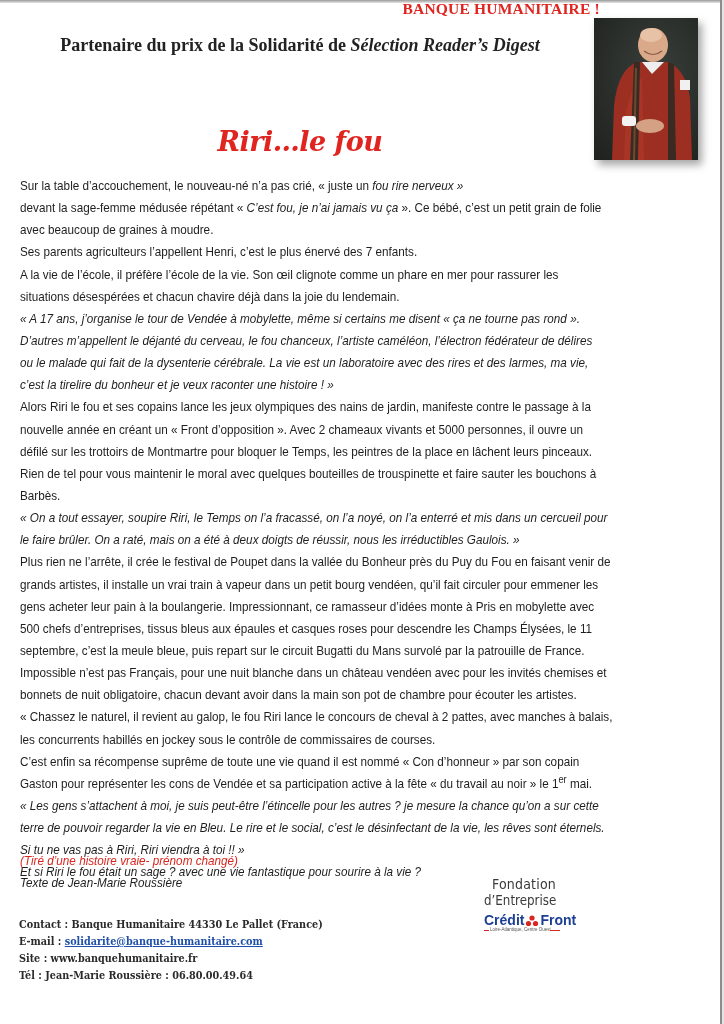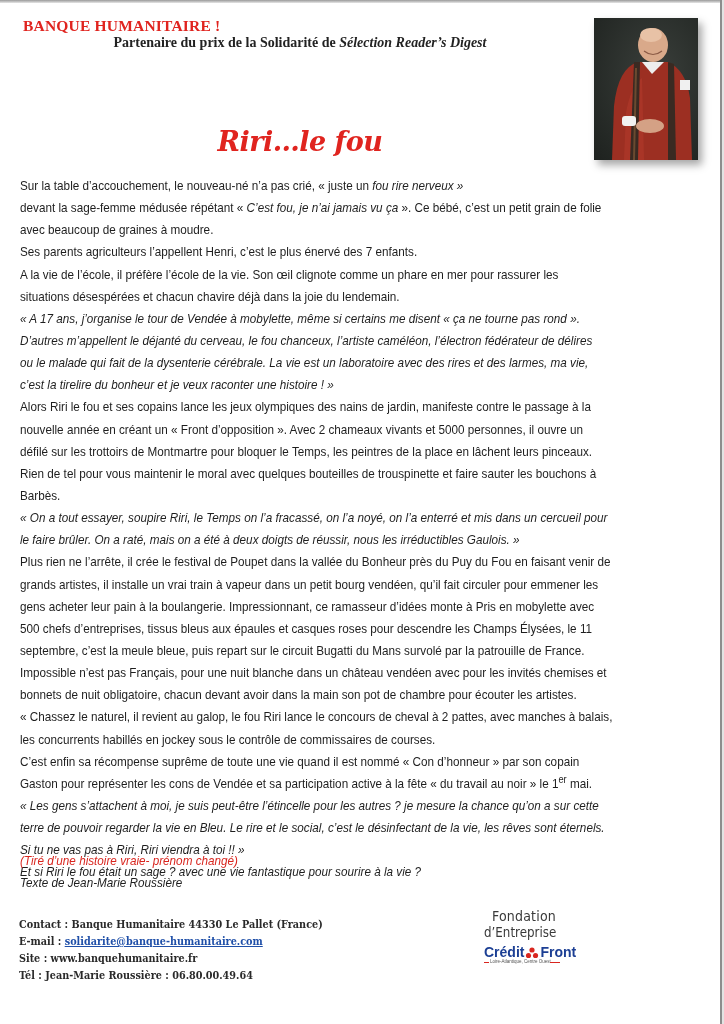--- a/index.html
+++ b/index.html
@@ -7,27 +7,27 @@
     width: 724px; height: 1024px; position: relative; overflow: hidden;
     background: #ffffff;
     font-family: "Liberation Sans", sans-serif;
     color: #1a1a1a;
   }
   .scan-top { position: absolute; left: 0; top: 0; width: 724px; height: 3px; background: linear-gradient(#9a9a9a, #e6e6e6); }
   .scan-right { position: absolute; right: 2px; top: 0; width: 2px; height: 1024px; background: #8d8d8d; }
   .scan-right2 { position: absolute; right: 0; top: 0; width: 2px; height: 1024px; background: #e3e3e3; }
 
   .header-title {
-    position: absolute; left: 0; width: 600px; top: 17px; text-align: left;
+    position: absolute; left: 0; width: 600px; top: 0; text-align: right;
     font-family: "Liberation Serif", serif; font-weight: bold; font-size: 15.5px;
-    color: #e0241f; letter-spacing: 0.2px; padding-left: 23px;
+    color: #e0241f; letter-spacing: 0.2px;
   }
   .header-subtitle {
     position: absolute; left: 0; width: 600px; top: 35px; text-align: center;
-    font-family: "Liberation Serif", serif; font-weight: bold; font-size: 14px; color: #222;
+    font-family: "Liberation Serif", serif; font-weight: bold; font-size: 18px; color: #222;
   }
   .header-subtitle i { font-style: italic; }
 
   .photo {
     position: absolute; left: 594px; top: 18px; width: 104px; height: 142px;
     background: #2a302c;
     box-shadow: 4px 5px 8px rgba(0,0,0,0.35);
     overflow: hidden;
   }
   .photo svg { display: block; }
@@ -63,21 +63,21 @@
   .contact {
     position: absolute; left: 19px; top: 916px;
     font-family: "DejaVu Serif", serif; font-weight: bold; font-size: 10.4px;
     line-height: 17px; color: #2a2a2a; white-space: nowrap;
     transform: scaleX(0.93); transform-origin: left top;
   }
   .contact .row { display: block; }
   .contact a { color: #1f4fa8; text-decoration: underline; }
 
   .logo {
-    position: absolute; left: 484px; top: 908px; width: 100px; height: 60px;
+    position: absolute; left: 484px; top: 876px; width: 100px; height: 60px;
   }
   .logo-line1 {
     position: absolute; left: 8px; top: 0px;
     font-family: "DejaVu Sans", sans-serif; font-size: 14px; color: #3a3a3a; font-weight: normal;
     letter-spacing: 0.2px; transform: scaleX(0.9); transform-origin: left top;
   }
   .logo-line2 {
     position: absolute; left: 0px; top: 16px;
     font-family: "DejaVu Sans", sans-serif; font-size: 14px; color: #3a3a3a;
     transform: scaleX(0.85); transform-origin: left top; white-space: nowrap;

